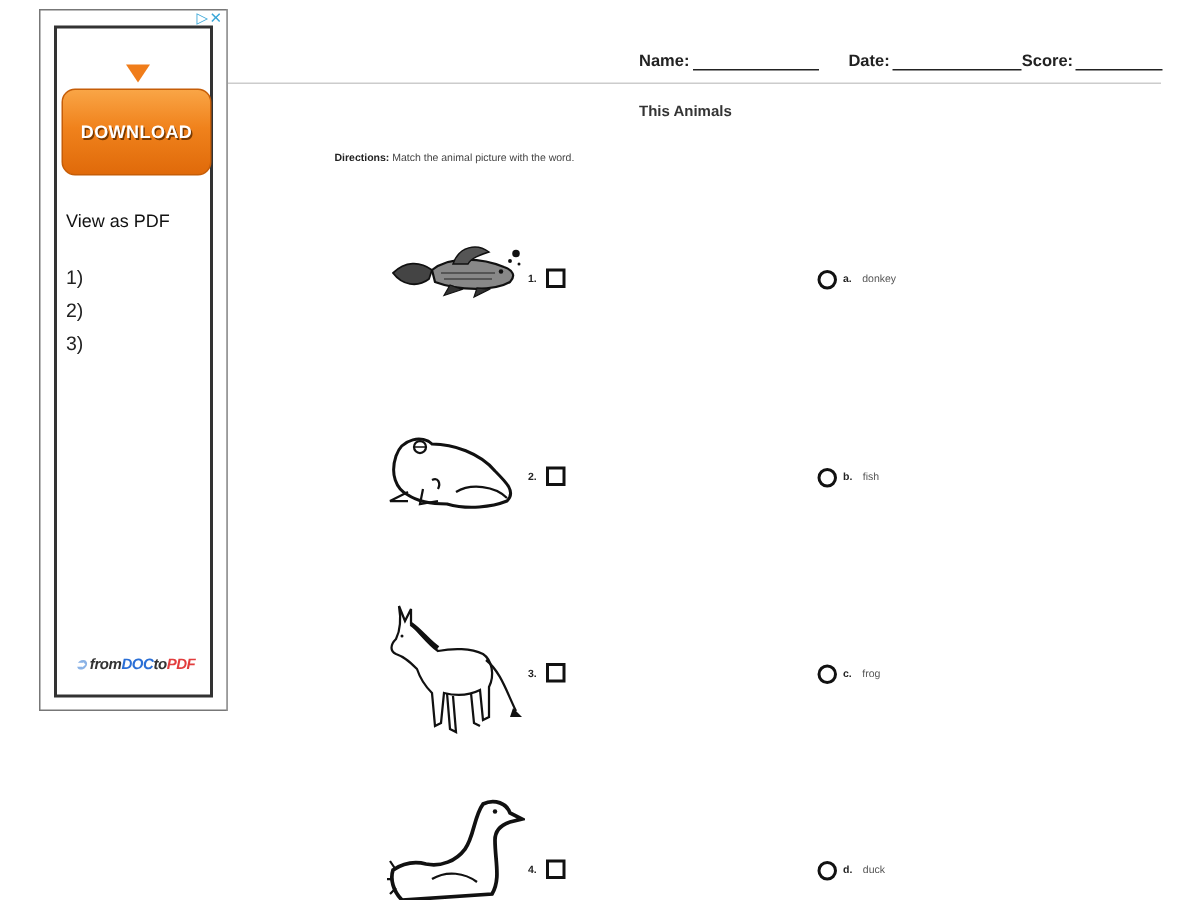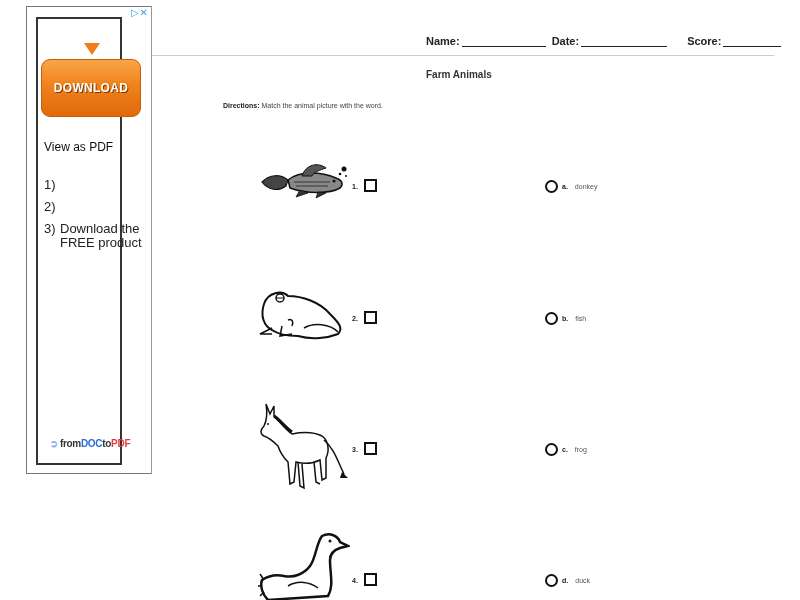--- a/index.html
+++ b/index.html
@@ -6,21 +6,21 @@
   body {
     width: 800px; height: 600px; overflow: hidden; position: relative;
     background: #ffffff; font-family: "Liberation Sans", sans-serif; color: #111;
   }
   
   .ad-outer {
     position: absolute; left: 26px; top: 6px; width: 126px; height: 468px;
     border: 1px solid #777; background: #fff; box-sizing: border-box;
   }
   .ad-inner {
-    position: absolute; left: 9px; top: 10px; width: 86px; height: 448px;
+    position: absolute; left: 9px; top: 10px; width: 106px; height: 448px;
     border: 2px solid #333; box-sizing: border-box; background: #fff;
   }
   .ad-choices {
     position: absolute; right: 2px; top: 0px; font-size: 10px; color: #3aa7d8;
     letter-spacing: 1px; font-family: "DejaVu Sans", sans-serif; line-height: 12px;
   }
   .ad-arrow {
     position: absolute; left: 46px; top: 24px; width: 0; height: 0;
     border-left: 8px solid transparent; border-right: 8px solid transparent;
     border-top: 12px solid #f07d1a;
@@ -40,21 +40,21 @@
   .ad-steps {
     position: absolute; left: 6px; top: 159px; width: 98px; margin: 0; padding: 0; list-style: none;
   }
   .ad-steps li {
     font-size: 13px; line-height: 14px; color: #222; margin-bottom: 8px;
     display: flex;
   }
   .ad-steps .num { width: 16px; flex: none; }
   .ad-brand {
     position: absolute; left: 4px; bottom: 14px; width: 96px; text-align: center;
-    font-weight: bold; font-size: 10px; letter-spacing: -0.3px;
+    font-style: italic; font-weight: bold; font-size: 10px; letter-spacing: -0.3px;
   }
   .ad-brand .from { color: #333; }
   .ad-brand .doc { color: #2a6fd6; }
   .ad-brand .to { color: #333; }
   .ad-brand .pdf { color: #e23d3d; }
   .ad-brand .swoosh { color: #8ab2e6; margin-right: 2px; }
 
   
   .vline { position: absolute; left: 151px; top: 6px; width: 1px; height: 468px; background: #999; }
   .hline { position: absolute; left: 152px; top: 55px; width: 622px; height: 1px; background: #ccc; }
@@ -96,48 +96,47 @@
     <div class="ad-title">View as PDF</div>
     <ul class="ad-steps">
       <li>
           <span class="num">1)</span>
         </li>
       <li>
           <span class="num">2)</span>
         </li>
       <li>
           <span class="num">3)</span>
-          <span>Download the FREE product</span>
         </li>
     </ul>
     <div class="ad-brand">
       <span class="swoosh">➲</span><span class="from">from</span><span class="doc">DOC</span><span class="to">to</span><span class="pdf">PDF</span>
     </div>
   </div>
 </div>
 
 <div class="vline"></div>
 <div class="hline"></div>
 
 <div class="hdr-fields">
   <div class="hdr-field">
     <span>Name:</span>
       <span class="line" style="width:84px"></span>
   </div>
-  <div class="hdr-field" style="margin-left:6px">
+  <div class="hdr-field" style="margin-left:20px">
     <span>Date:</span>
       <span class="line" style="width:86px"></span>
   </div>
-  <div class="hdr-field" style="margin-left:20px">
+  <div class="hdr-field" style="margin-left:0">
     <span>Score:</span>
       <span class="line" style="width:58px"></span>
   </div>
 </div>
 
-<div class="ws-title">Farm Animals</div>
+<div class="ws-title">This Animals</div>
 <div class="ws-directions"><b>Directions:</b><span> Match the animal picture with the word.</span></div>
 
 <svg class="q-img" style="left:260px;top:160px" width="92" height="40" viewBox="0 0 92 40">
   <path d="M2 22 C10 14 20 14 28 20 L26 26 C18 32 8 30 2 22 Z" fill="#444" stroke="#111" stroke-width="1.2"></path>
   <path d="M28 20 C40 10 62 12 76 18 C82 20 84 24 80 28 C70 34 46 34 30 28 Z" fill="#888" stroke="#111" stroke-width="1.5"></path>
   <path d="M42 16 C46 4 58 2 66 8 C60 10 54 12 52 16 Z" fill="#555" stroke="#111" stroke-width="1"></path>
   <path d="M40 30 L36 37 L48 33 Z M58 32 L56 38 L66 33 Z" fill="#333" stroke="#111" stroke-width="0.8"></path>
   <circle cx="74" cy="21" r="1.5" fill="#111"></circle>
   <circle cx="84" cy="9" r="2.5" fill="#111"></circle>
     <circle cx="80" cy="14" r="1.3" fill="#111"></circle>

